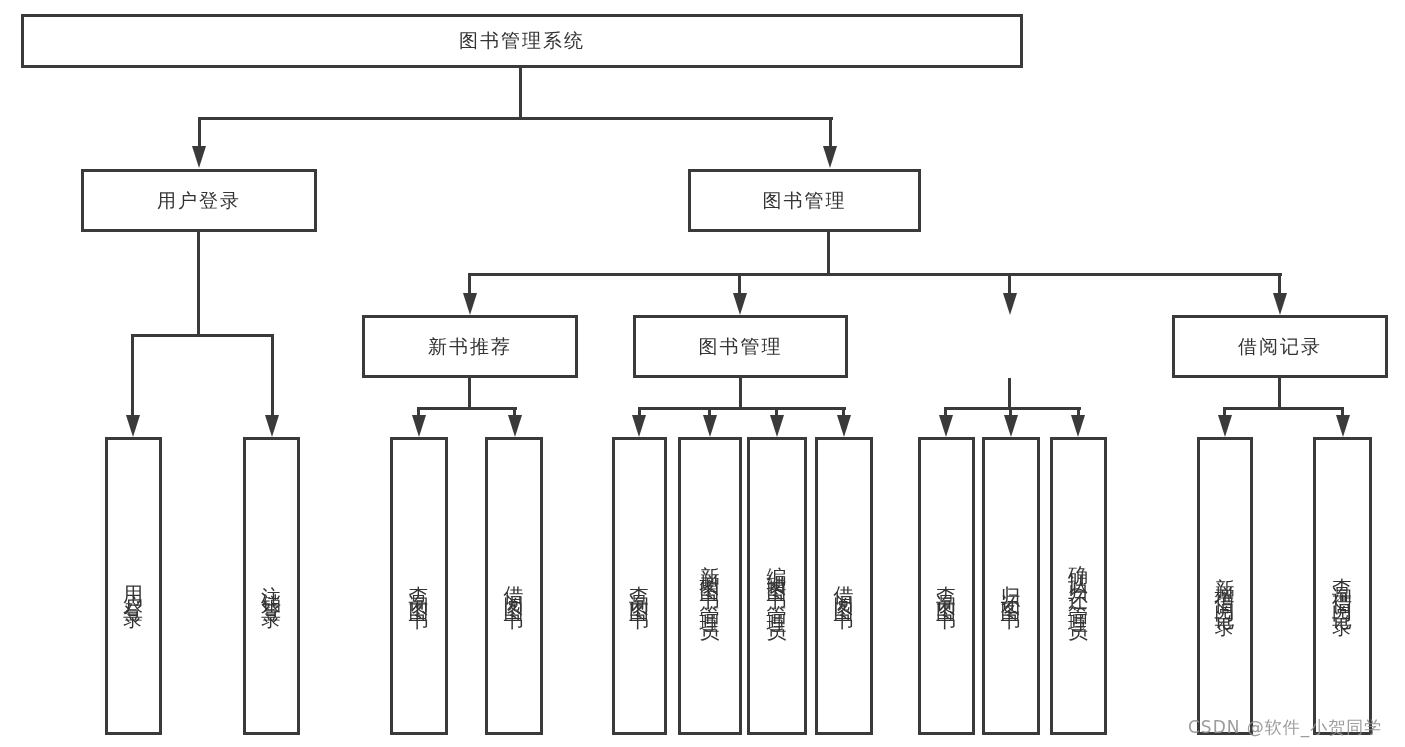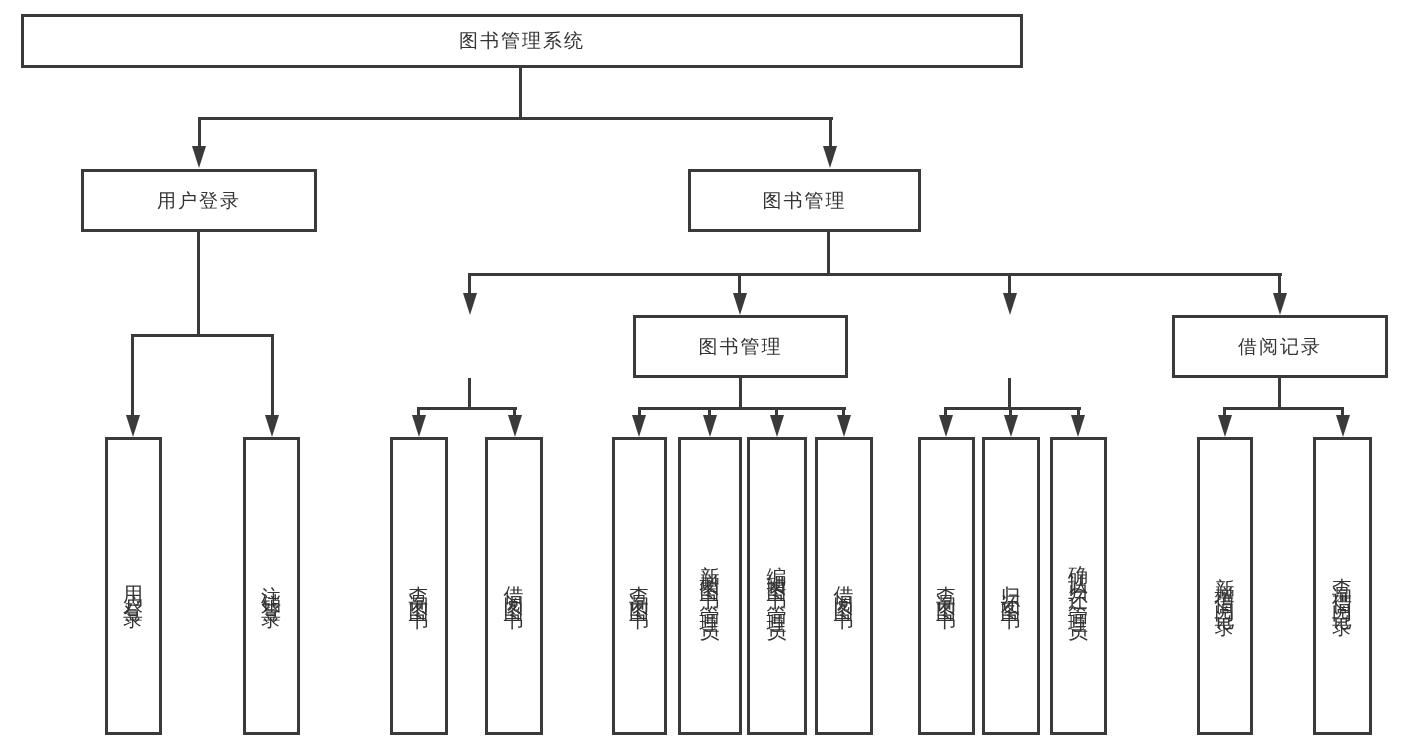--- a/index.html
+++ b/index.html
@@ -51,28 +51,32 @@
     color:rgba(148,148,148,0.92);
     letter-spacing:1px;
     white-space:nowrap;
     z-index:5;
   }
 </style>
 </head>
 <body>
 
 <div id="stage" style="background: rgb(255, 255, 255); color: rgb(51, 51, 51);">
+  <span class="watermark">CSDN @软件_小贺同学</span>
 <div class="node" style="left: 21px; top: 14px; width: 1002px; height: 54px;">
       <span class="node-label">图书管理系统</span>
     </div>
     <div class="node" style="left: 81px; top: 169px; width: 236px; height: 63px;">
       <span class="node-label">用户登录</span>
     </div>
     <div class="node" style="left: 688px; top: 169px; width: 233px; height: 63px;">
       <span class="node-label">图书管理</span>
+    </div>
+    <div class="node" style="left: 362px; top: 315px; width: 216px; height: 63px;">
+      <span class="node-label">新书推荐</span>
     </div>
     <div class="node" style="left: 633px; top: 315px; width: 215px; height: 63px;">
       <span class="node-label">图书管理</span>
     </div>
     <div class="node" style="left: 1172px; top: 315px; width: 216px; height: 63px;">
       <span class="node-label">借阅记录</span>
     </div>
     <div class="node vertical" style="left: 105px; top: 437px; width: 57px; height: 298px;">
       <span class="node-label">用户登录</span>
     </div>

